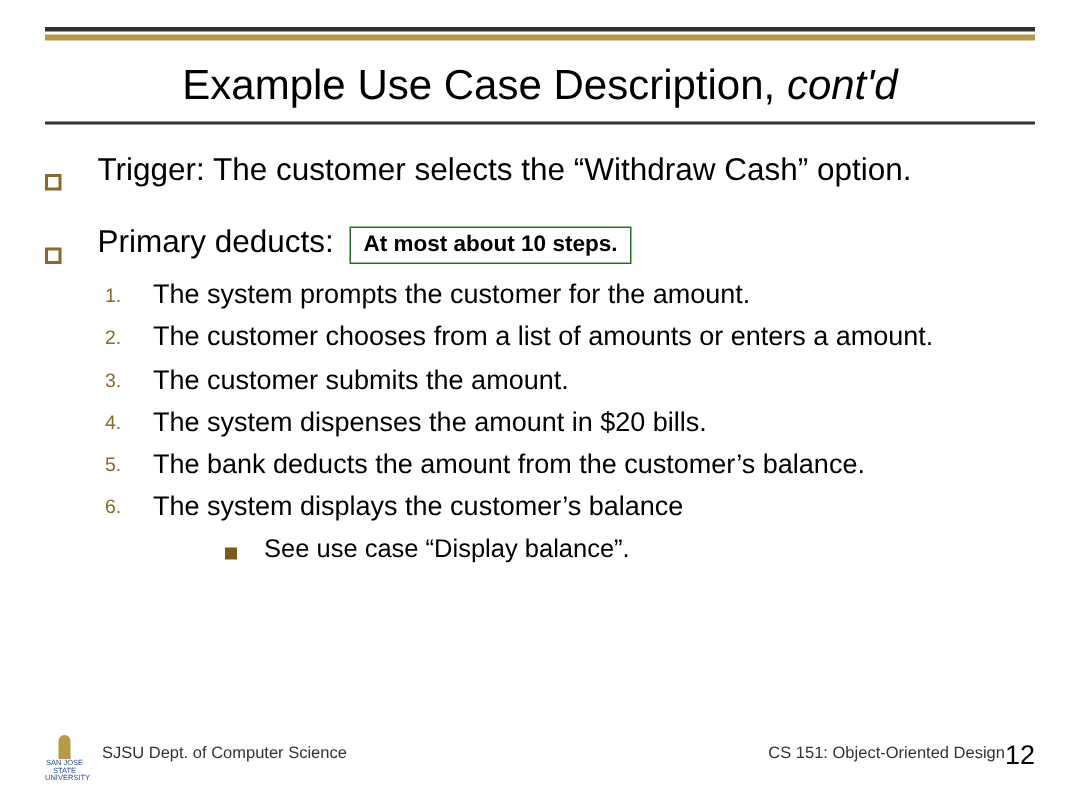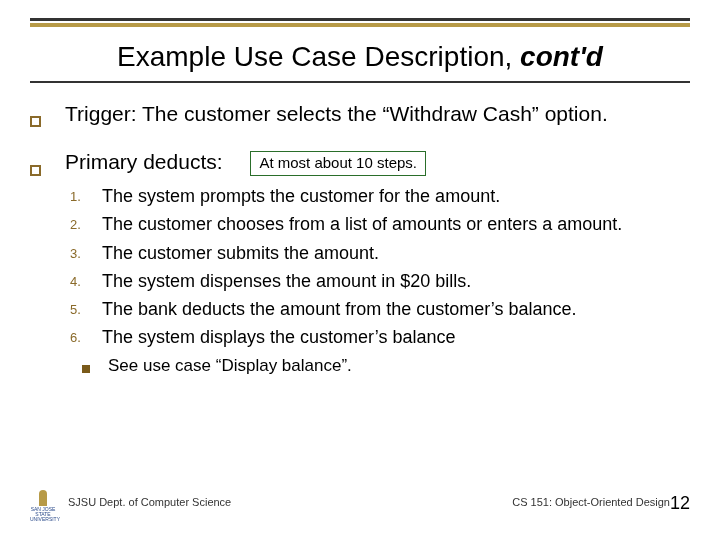--- a/index.html
+++ b/index.html
@@ -18,21 +18,21 @@
   .top-rule-gold {
     border-top: 4px solid #b79a47;
     margin-bottom: 14px;
   }
   h1.title {
     text-align: center;
     font-size: 28px;
     font-weight: 400;
     margin: 6px 0 8px 0;
   }
-  h1.title .italic { font-style: italic; font-weight: bold; }
+  h1.title .italic { font-style: italic; }
   .under-rule {
     border-top: 2px solid #333;
     margin: 6px 0 18px 0;
   }
   .bullet-block {
     display: flex;
     align-items: flex-end;
     margin-bottom: 22px;
   }
   .sq-bullet {
@@ -45,23 +45,23 @@
   .bullet-text {
     font-size: 21px;
     line-height: 1.25;
   }
   .bullet-text .lead { color: #000; }
   .callout-box {
     display: inline-block;
     border: 1.5px solid #2a6e2a;
     padding: 2px 8px;
     font-size: 15px;
-    font-weight: normal;
+    font-weight: bold;
     color: #000;
-    margin-left: 22px;
+    margin-left: 5px;
     vertical-align: 1px;
   }
   ol.steps {
     list-style: none;
     margin: 8px 0 0 40px;
     font-size: 18px;
     line-height: 1.35;
   }
   ol.steps li {
     display: flex;
@@ -71,21 +71,21 @@
     width: 32px;
     flex: 0 0 auto;
     font-size: 13px;
     color: #8a6a2a;
     padding-top: 4px;
   }
   ol.steps .txt { flex: 1 1 auto; }
   .sub-item {
     display: flex;
     align-items: center;
-    margin: 6px 0 0 52px;
+    margin: 6px 0 0 120px;
     font-size: 17px;
   }
   .filled-sq {
     width: 8px; height: 8px;
     background: #7a5a1a;
     margin-top: 6px;
     margin-right: 18px;
     flex: 0 0 auto;
   }
   .footer {

